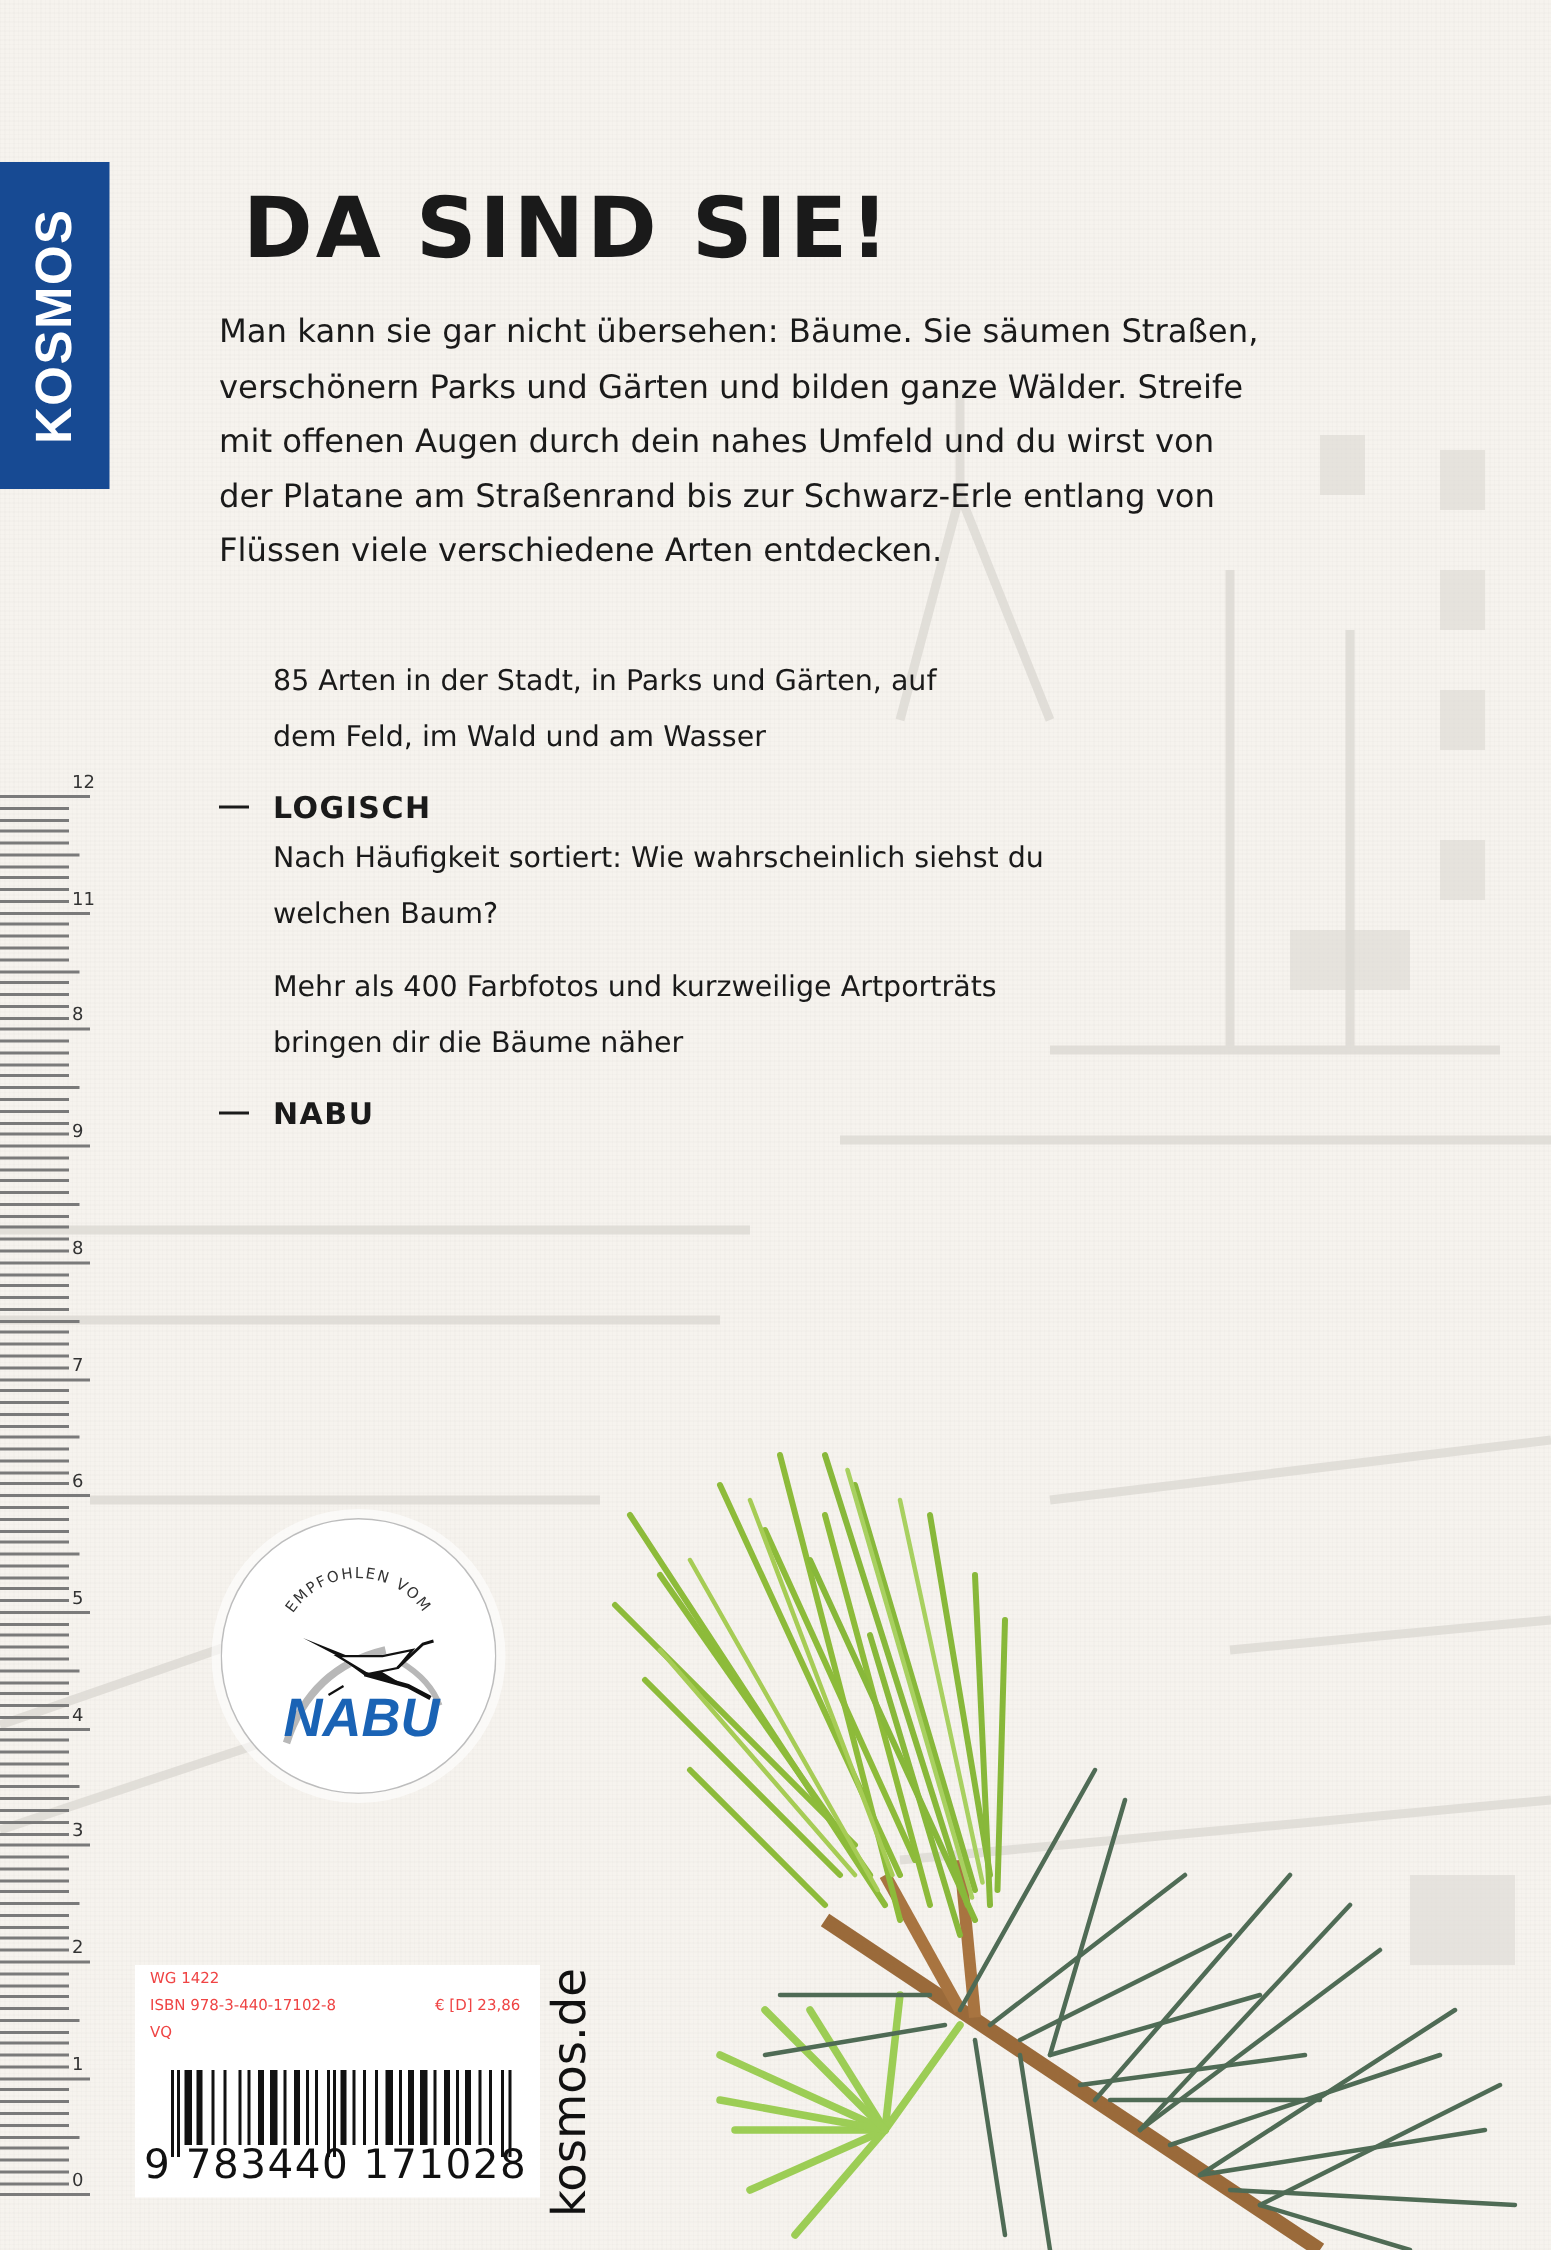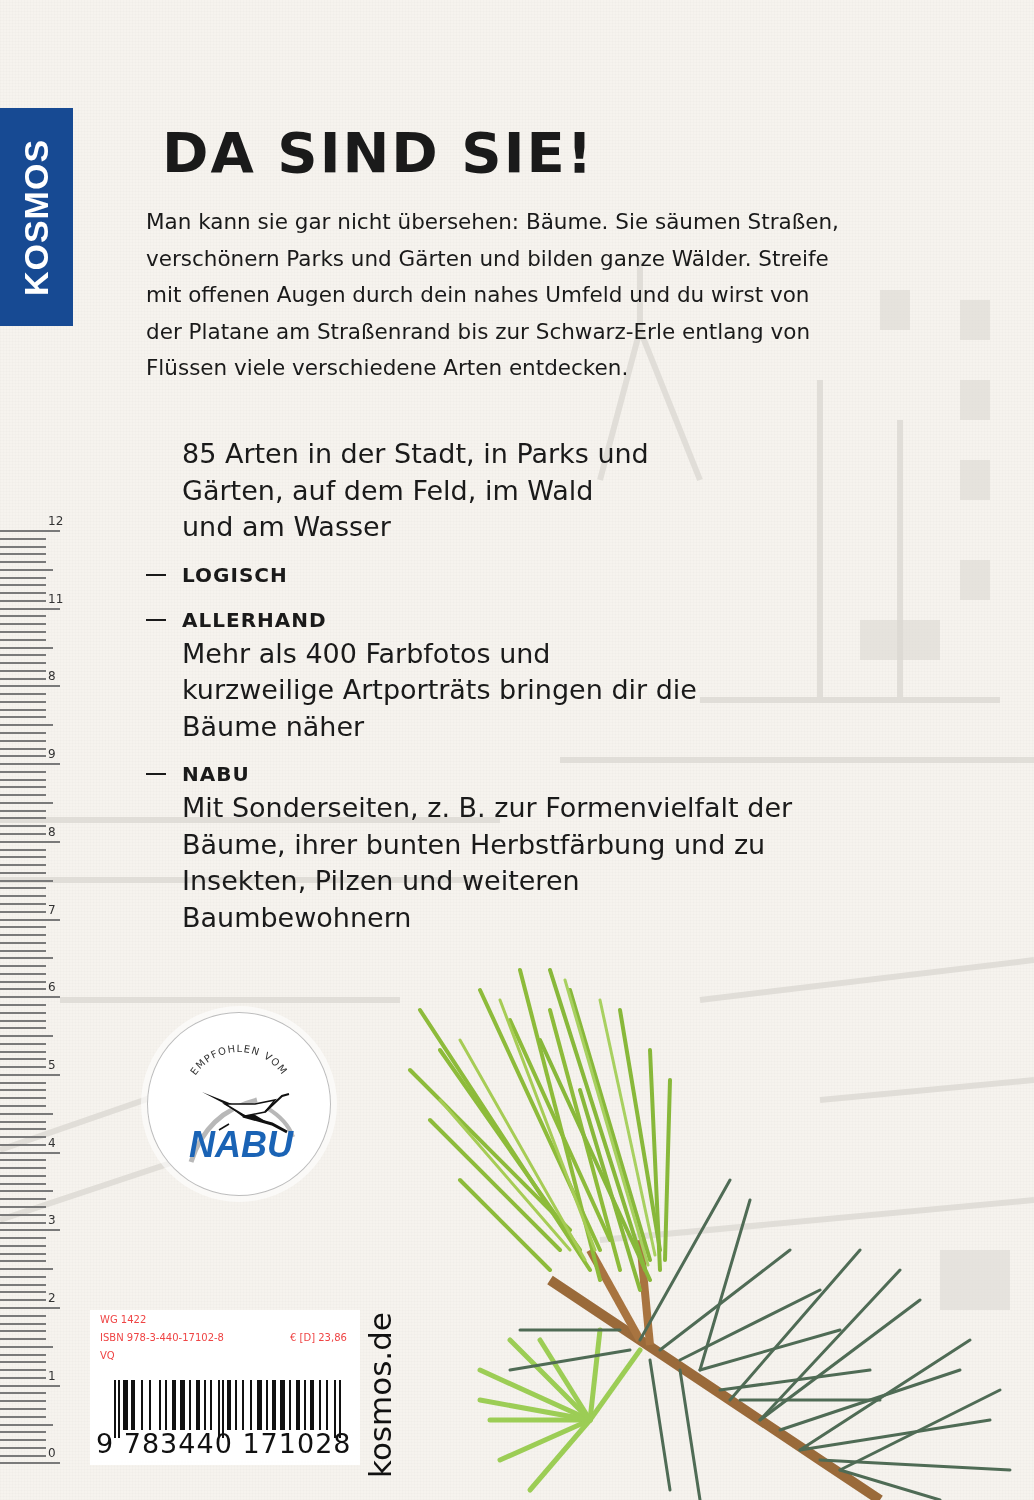--- a/index.html
+++ b/index.html
@@ -49,21 +49,21 @@
     display:flex; align-items:center; height:32px;
   }
   .feature .dash {
     width:20px; height:2px; background:#1a1a1a; margin-right:16px;
   }
   .feature .title {
     font-family:"DejaVu Sans", sans-serif; font-weight:bold;
     font-size:20px; letter-spacing:1px;
   }
   .feature .desc {
-    margin-left:36px; font-size:27px; line-height:36.5px;
+    margin-left:36px; font-size:19px; line-height:36.5px;
   }
 
   .ruler { position:absolute; left:0; top:500px; width:80px; height:980px; }
   .ruler .tick { position:absolute; left:0; height:2px; background:#7a7a7a; }
   .ruler .num { position:absolute; font-size:12px; color:#333; font-family:"DejaVu Sans", sans-serif; }
 
   .nabu {
     position:absolute; left:147px; top:1012px; width:184px; height:184px;
     border-radius:50%; background:#fff;
     box-shadow:0 0 0 1px #bdbdbd inset, 0 0 0 6px rgba(255,255,255,0.6);
@@ -140,34 +140,30 @@
 
 <div class="features">
   <div class="feature">
     <div class="desc" style="width:470px">85 Arten in der Stadt, in Parks und Gärten, auf dem Feld, im Wald und am Wasser</div>
   </div>
   <div class="feature">
     <div class="head">
         <span class="dash"></span>
         <span class="title">LOGISCH</span>
       </div>
+    <div class="desc" style="width:580px">Nach Häufigkeit sortiert: Wie wahrscheinlich siehst du welchen Baum?</div>
   </div>
   <div class="feature">
-    <div class="head">
-        <span class="dash"></span>
-        <span class="title">ALLERHAND</span>
-      </div>
     <div class="desc" style="width:520px">Mehr als 400 Farbfotos und kurzweilige Artporträts bringen dir die Bäume näher</div>
   </div>
   <div class="feature">
     <div class="head">
         <span class="dash"></span>
         <span class="title">NABU</span>
       </div>
-    <div class="desc" style="width:620px">Mit Sonderseiten, z. B. zur Formenvielfalt der Bäume, ihrer bunten Herbstfärbung und zu Insekten, Pilzen und weiteren Baumbewohnern</div>
   </div>
 </div>
 
 <div class="ruler" id="ruler">
     <div class="tick" style="top: 30px; width: 60px;"></div>
     <div class="num" style="top: 14px; left: 48px;">12</div>
     <div class="tick" style="top: 37.77px; width: 46px;"></div>
     <div class="tick" style="top: 45.54px; width: 46px;"></div>
     <div class="tick" style="top: 53.31px; width: 46px;"></div>
     <div class="tick" style="top: 61.08px; width: 46px;"></div>

